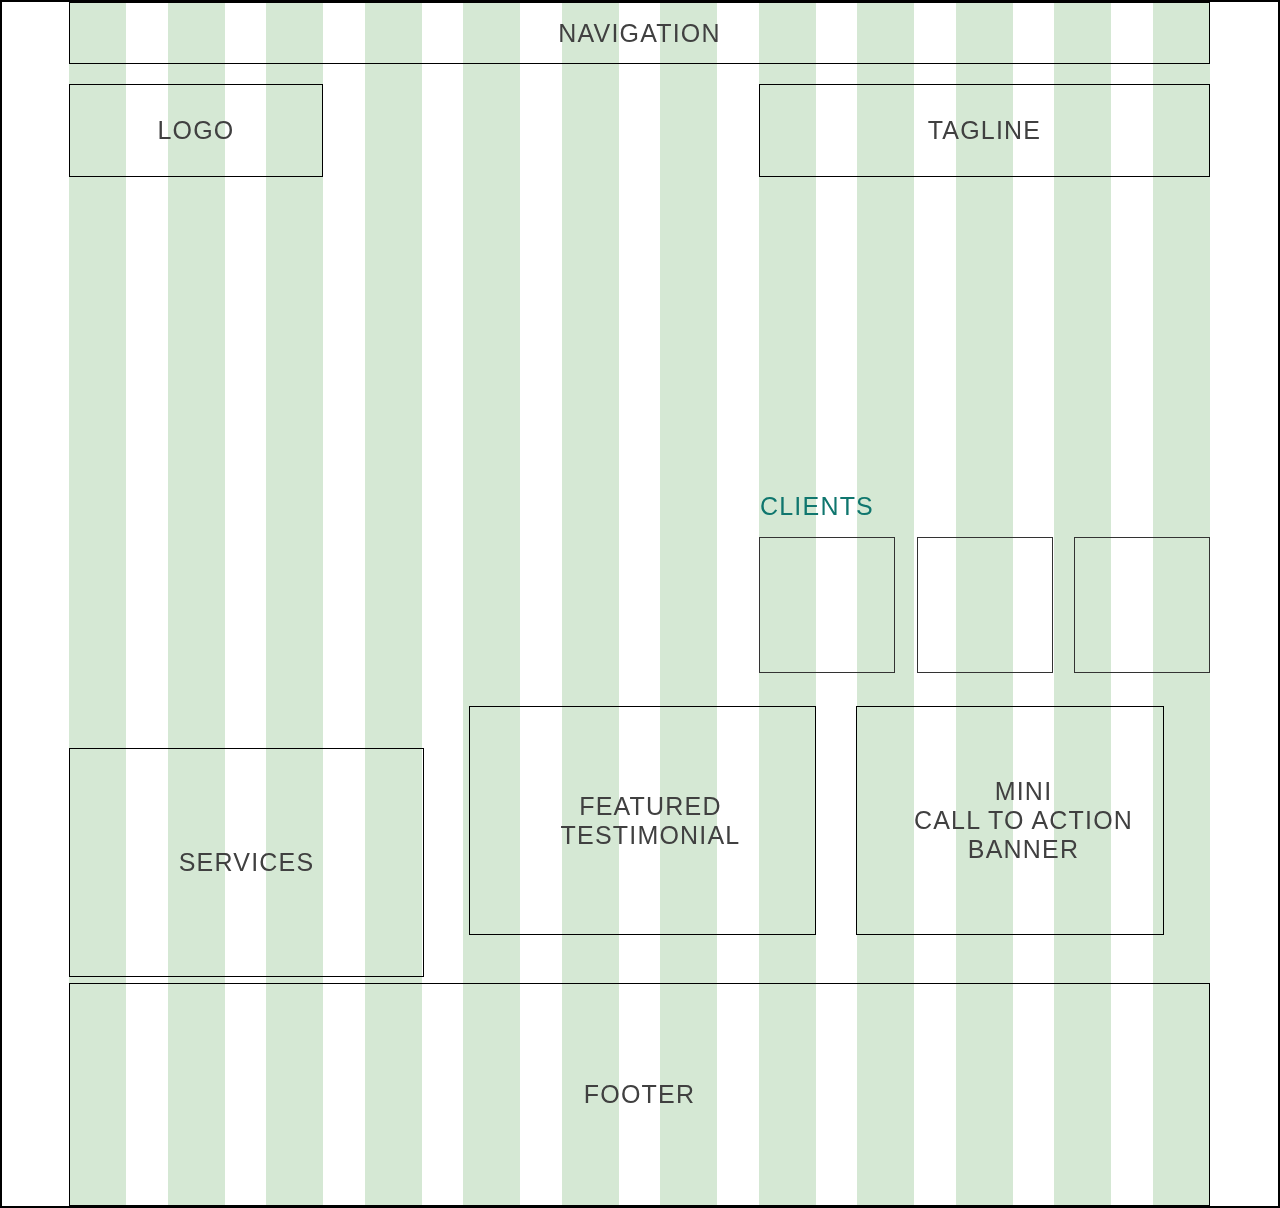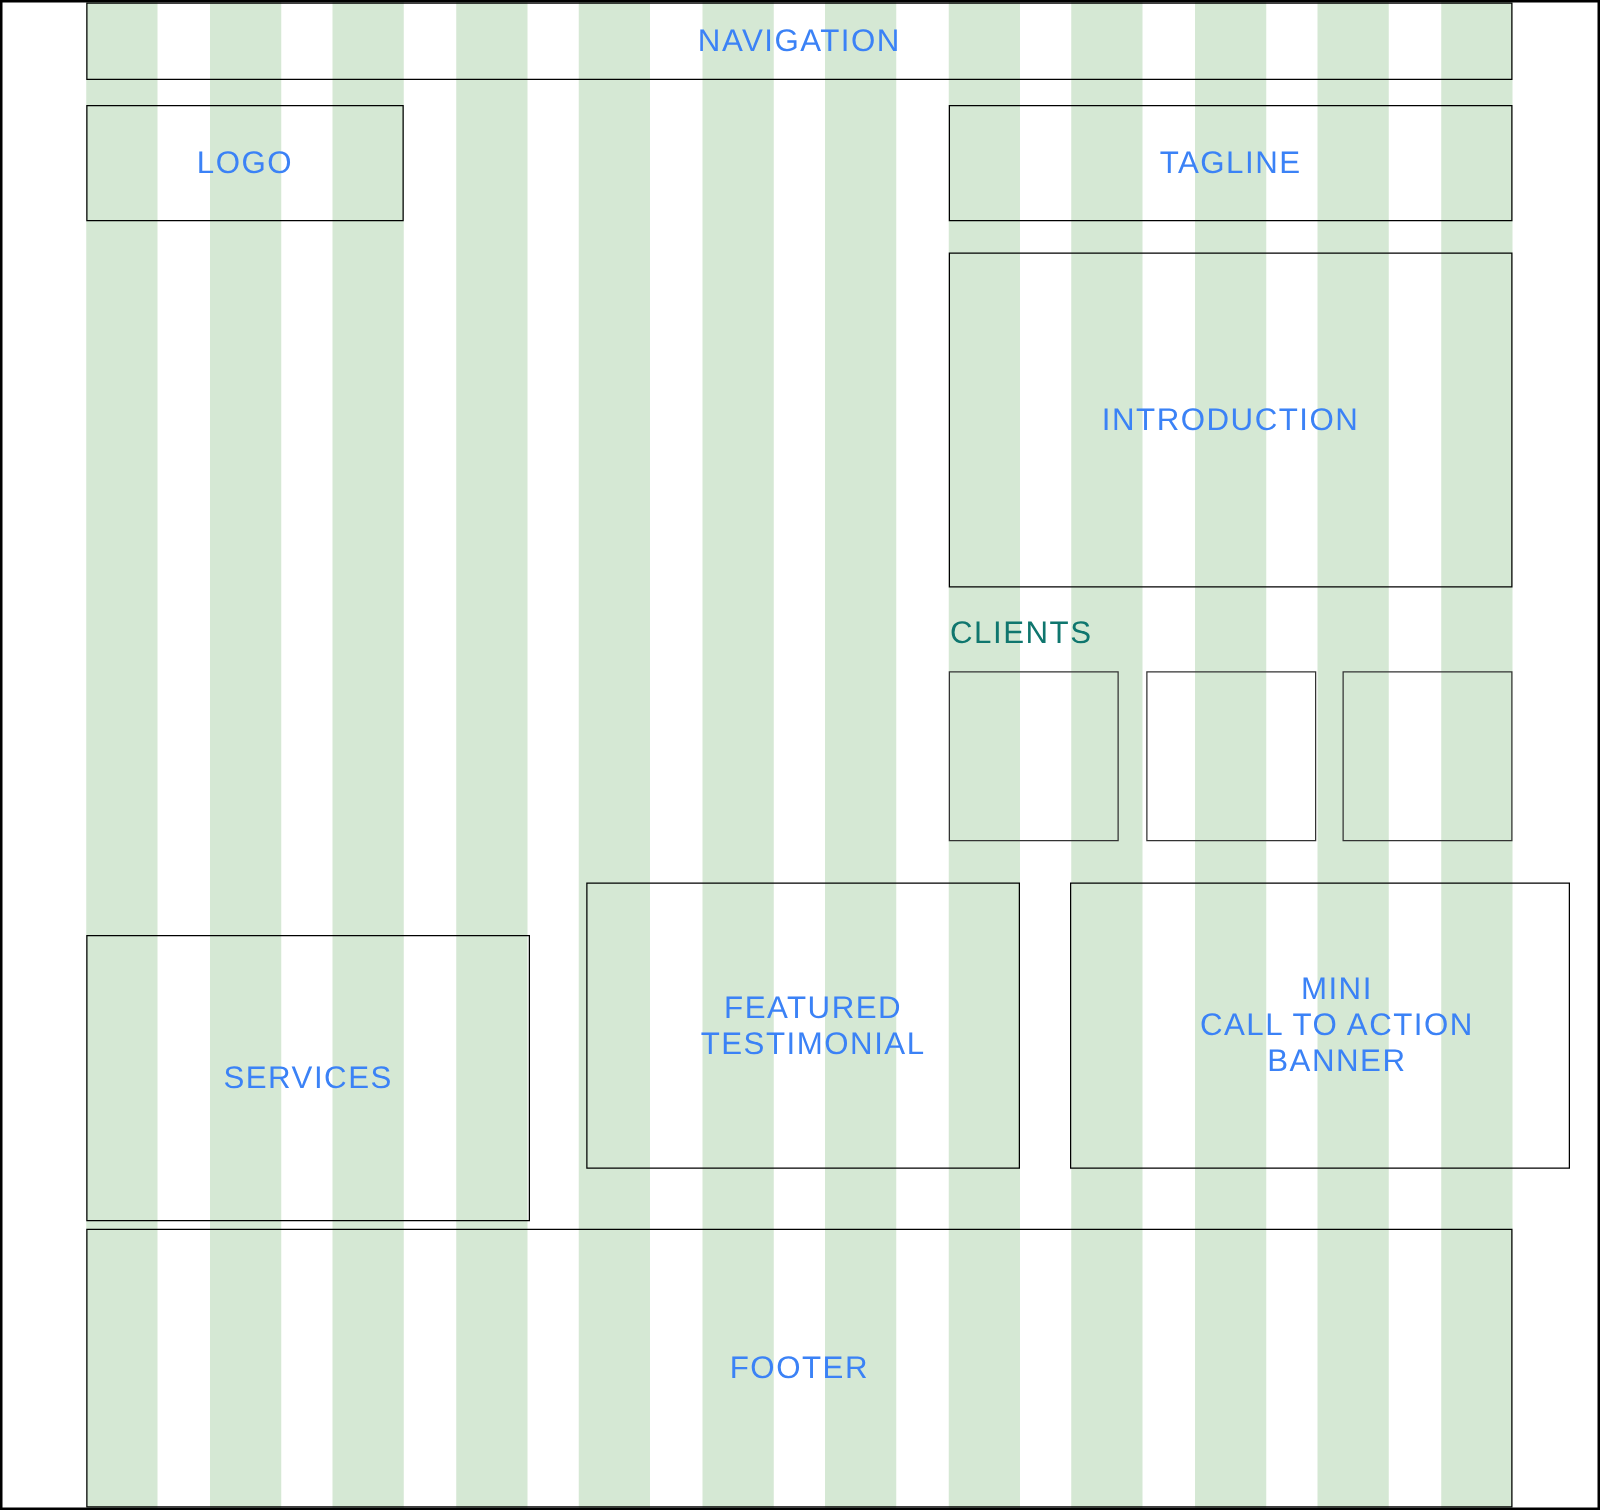--- a/index.html
+++ b/index.html
@@ -46,31 +46,31 @@
     align-items: center;
     justify-content: center;
     text-align: center;
     z-index: 2;
     box-sizing: border-box;
   }
   .wf-label {
     font-size: 25px;
     line-height: 29px;
     letter-spacing: 1.2px;
-    color: #3b82f6;
+    color: #404040;
     white-space: pre-line;
   }
   .nav-box          { left: 69px;  top: 2px;   width: 1141px; height: 62px; }
   .logo-box         { left: 69px;  top: 84px;  width: 254px;  height: 93px; }
   .tagline-box      { left: 759px; top: 84px;  width: 451px;  height: 93px; }
   .case-study-box   { left: 69px;  top: 202px; width: 649px;  height: 470px; }
   .intro-box        { left: 759px; top: 202px; width: 451px;  height: 268px; }
   .services-box     { left: 69px;  top: 748px; width: 355px;  height: 229px; }
   .testimonial-box  { left: 469px; top: 706px; width: 347px;  height: 229px; padding-left: 16px; }
-  .cta-box          { left: 856px; top: 706px; width: 400px;  height: 229px; padding-left: 27px; }
+  .cta-box          { left: 856px; top: 706px; width: 308px;  height: 229px; padding-left: 27px; }
   .footer-box       { left: 69px;  top: 983px; width: 1141px; height: 223px; }
   .clients-heading {
     position: absolute;
     left: 760px;
     top: 492px;
     z-index: 2;
     font-size: 25px;
     letter-spacing: 1.2px;
     color: #0f766e;
   }
@@ -118,23 +118,20 @@
 
   <div class="wf-box tagline-box">
     <span class="wf-label">TAGLINE</span>
   </div>
 
   <div class="wf-box logo-box">
     <span class="wf-label">LOGO</span>
   </div>
 
 
-  <div class="wf-box intro-box">
-    <span class="wf-label">INTRODUCTION</span>
-  </div>
 
   <div class="clients-heading">CLIENTS</div>
 
   <div class="clients-row">
       <div class="client-box"></div>
       <div class="client-box"></div>
       <div class="client-box"></div>
     </div>
 
   <div class="wf-box services-box">

